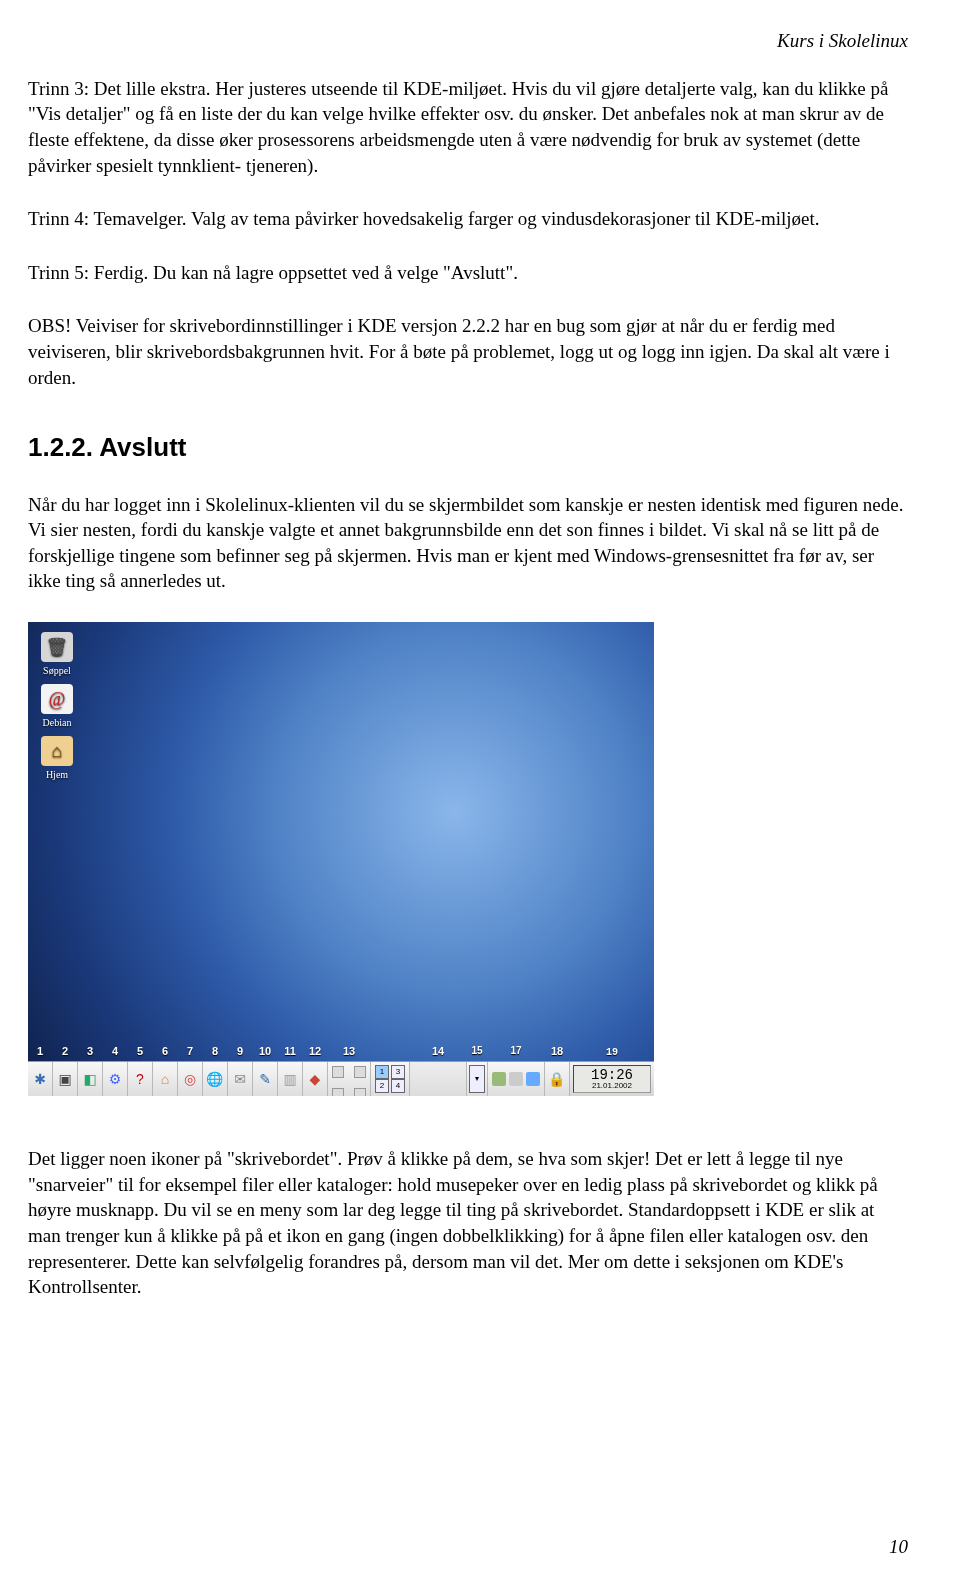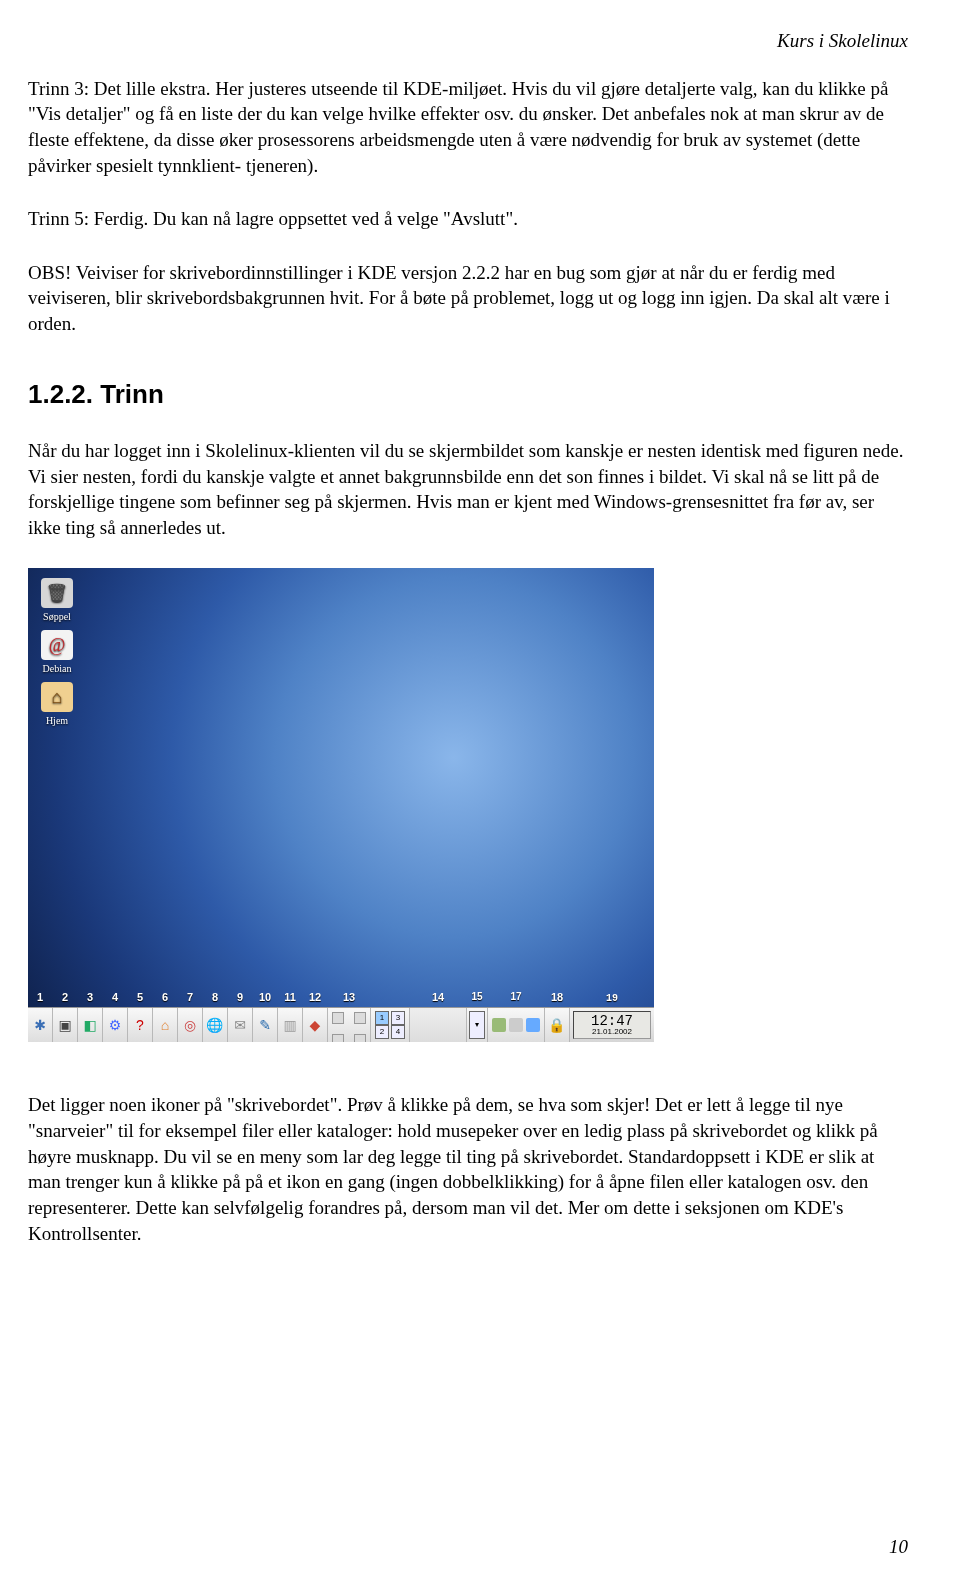--- a/index.html
+++ b/index.html
@@ -117,24 +117,25 @@
   .coTop{position:absolute;top:-18px;left:50%;transform:translateX(-50%);
     font-size:10px;color:#fff;font-weight:700;text-shadow:0 1px 1px #000;}
 </style>
 </head>
 <body>
 
 <div class="page">
   <div class="hdr">Kurs i Skolelinux</div>
 
   <p class="para">Trinn 3: Det lille ekstra. Her justeres utseende til KDE-miljøet. Hvis du vil gjøre detaljerte valg, kan du klikke på "Vis detaljer" og få en liste der du kan velge hvilke effekter osv. du ønsker. Det anbefales nok at man skrur av de fleste effektene, da disse øker prosessorens arbeidsmengde uten å være nødvendig for bruk av systemet (dette påvirker spesielt tynnklient- tjeneren).</p>
+  <p class="para">Trinn 4: Temavelger. Valg av tema påvirker hovedsakelig farger og vindusdekorasjoner til KDE-miljøet.</p>
   <p class="para">Trinn 5: Ferdig. Du kan nå lagre oppsettet ved å velge "Avslutt".</p>
   <p class="para">OBS! Veiviser for skrivebordinnstillinger i KDE versjon 2.2.2 har en bug som gjør at når du er ferdig med veiviseren, blir skrivebordsbakgrunnen hvit. For å bøte på problemet, logg ut og logg inn igjen. Da skal alt være i orden.</p>
 
-  <div class="h2">1.2.2. Trinn</div>
+  <div class="h2">1.2.2. Avslutt</div>
 
   <p class="para">Når du har logget inn i Skolelinux-klienten vil du se skjermbildet som kanskje er nesten identisk med figuren nede. Vi sier nesten, fordi du kanskje valgte et annet bakgrunnsbilde enn det son finnes i bildet. Vi skal nå se litt på de forskjellige tingene som befinner seg på skjermen. Hvis man er kjent med Windows-grensesnittet fra før av, ser ikke ting så annerledes ut.</p>
 
   <div class="shot">
     <div class="desk-icon" style="top:10px;left:8px;">
       <div class="ibox trash">🗑</div>
       <span>Søppel</span>
     </div>
     <div class="desk-icon" style="top:62px;left:8px;">
       <div class="ibox deb">@</div>
@@ -224,21 +225,21 @@
         <div class="t" style="background:#9b7"></div>
         <div class="t" style="background:#ccc"></div>
         <div class="t" style="background:#6af"></div>
       </div>
       <div class="pbtn">
         <span class="callout">18</span>
         <span class="kicon" style="color:#555">🔒</span>
       </div>
       <div class="clock">
         <span class="coTop">19</span>
-        <span>12:47</span>
+        <span>19:26</span>
         <span class="date">21.01.2002</span>
       </div>
     </div>
   </div>
 
   <p class="para">Det ligger noen ikoner på "skrivebordet". Prøv å klikke på dem, se hva som skjer! Det er lett å legge til nye "snarveier" til for eksempel filer eller kataloger: hold musepeker over en ledig plass på skrivebordet og klikk på høyre musknapp. Du vil se en meny som lar deg legge til ting på skrivebordet. Standardoppsett i KDE er slik at man trenger kun å klikke på på et ikon en gang (ingen dobbelklikking) for å åpne filen eller katalogen osv. den representerer. Dette kan selvfølgelig forandres på, dersom man vil det. Mer om dette i seksjonen om KDE's Kontrollsenter.</p>
 
   <div class="pgnum">10</div>
 </div>
 

